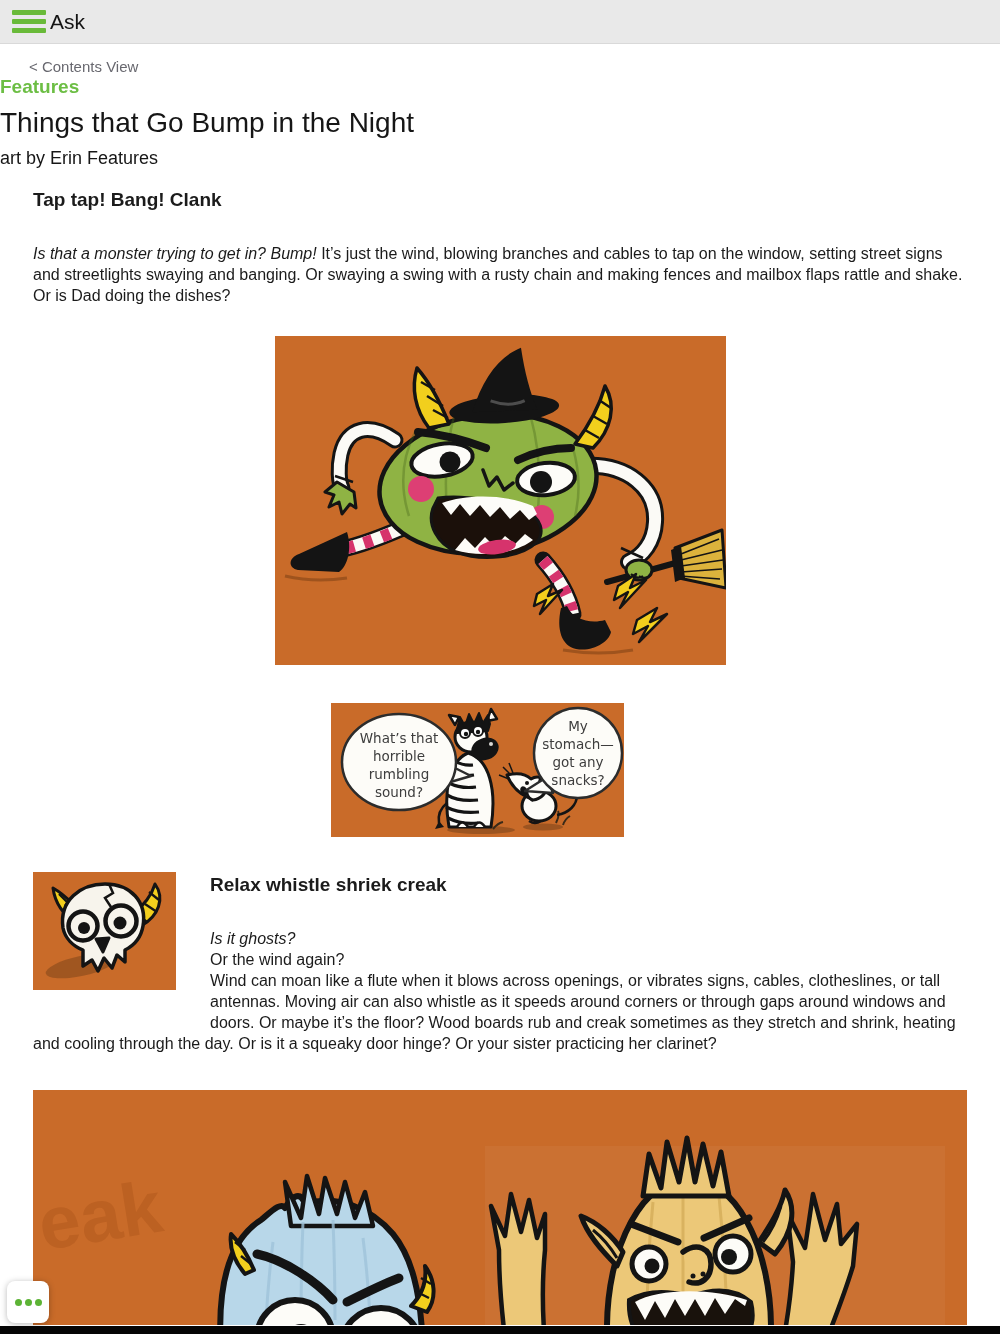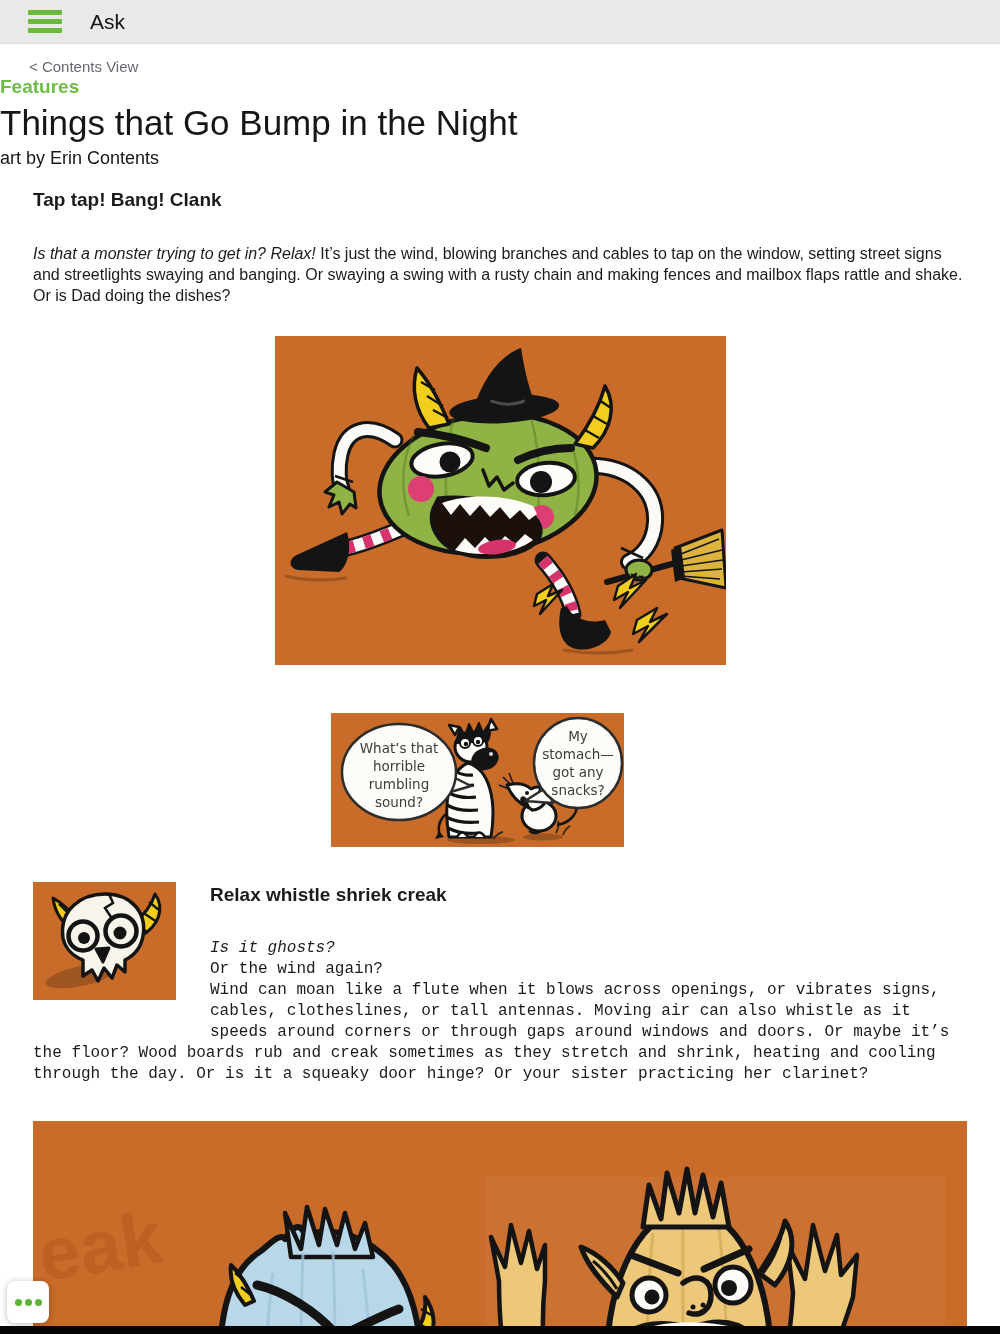--- a/index.html
+++ b/index.html
@@ -4,47 +4,47 @@
 <style>
   * { margin:0; padding:0; box-sizing:border-box; }
   html,body { width:1000px; height:1334px; }
   body {
     font-family:"Liberation Sans","DejaVu Sans",sans-serif;
     background:#ffffff; color:#1b1b1b;
     position:relative; overflow:hidden;
   }
   
   .topbar { height:44px; background:#e9e9e9; border-bottom:1px solid #d9d9d9;
-            display:flex; align-items:center; gap:28px; padding:0 28px; }
+            display:flex; align-items:center; gap:4px; padding:0 12px; }
   .hamburger { width:34px; height:23px; display:flex; flex-direction:column;
                justify-content:space-between; background:none; border:none; cursor:pointer; }
   .hamburger span { display:block; height:5px; background:#69ba39; border-radius:1px; }
   .app-title { font-size:21px; color:#141414; }
 
   .link-row { padding-left:29px; }
   .contents-link { display:inline-block; margin-top:14px; font-size:15px;
                    color:#68686f; text-decoration:none; cursor:pointer; }
 
   .article-head { }
   .section-label { font-size:19px; font-weight:bold; color:#6cbe44; line-height:22px; }
-  .page-title { margin-top:8px; font-size:35px; font-weight:400; color:#161616; line-height:34px; }
+  .page-title { margin-top:8px; font-size:28px; font-weight:400; color:#161616; line-height:34px; }
   .byline { margin-top:7px; font-size:18px; color:#161616; line-height:23px; }
 
   .content { padding:0 33px; font-size:16px; line-height:21px; }
   .content h3 { font-size:19px; font-weight:bold; }
   .h-tap { margin-top:19px; }
   .p1 { margin-top:33px; }
 
   figure { display:block; }
   .fig-witch { width:451px; height:329px; margin:30px auto 0; }
-  .fig-zebra { width:339px; height:134px; margin:48px auto 0; }
+  .fig-zebra { width:339px; height:134px; margin:38px auto 0; }
   .section2 { margin-top:35px; }
   .fig-skull { float:left; width:143px; height:118px; margin:0 34px 40px 0; }
   .h-moan { padding-top:2px; }
-  .p2 { margin-top:33px;font-family:Liberation Mono, monospace; }
+  .p2 { margin-top:33px; }
   .clear { clear:both; }
   .fig-bottom { width:934px; height:235px; margin:36px auto 0; overflow:hidden; }
   svg { display:block; }
 
   .more-btn { position:absolute; left:7px; top:1281px; width:42px; height:42px;
               background:#ffffff; border:none; border-radius:8px; cursor:pointer;
               box-shadow:0 1px 6px rgba(0,0,0,.28);
               display:flex; align-items:center; justify-content:center; }
   .dots { display:flex; gap:3px; }
   .dots i { width:7px; height:7px; border-radius:50%; background:#5cb335; }
@@ -63,28 +63,28 @@
   <div class="app-title">Ask</div>
 </header>
 
 <div class="link-row">
   <a class="contents-link">&lt; Contents View</a>
 </div>
 
 <div class="article-head">
   <div class="section-label">Features</div>
   <h1 class="page-title">Things that Go Bump in the Night</h1>
-  <div class="byline">art by Erin Contents</div>
+  <div class="byline">art by Erin Features</div>
 </div>
 
 <div class="content">
 
   <h3 class="h-tap">Tap tap! Bang! Clank</h3>
 
-  <p class="p1"><em>Is that a monster trying to get in? Relax!</em><span> It’s just the wind, blowing branches and cables to tap on the window, setting street signs and streetlights swaying and banging. Or swaying a swing with a rusty chain and making fences and mailbox flaps rattle and shake. Or is Dad doing the dishes?</span></p>
+  <p class="p1"><em>Is that a monster trying to get in? Bump!</em><span> It’s just the wind, blowing branches and cables to tap on the window, setting street signs and streetlights swaying and banging. Or swaying a swing with a rusty chain and making fences and mailbox flaps rattle and shake. Or is Dad doing the dishes?</span></p>
 
   <figure class="fig-witch">
     <svg width="451" height="329" viewBox="0 0 451 329">
       <rect width="451" height="329" fill="#c96b29"></rect>
       <path d="M10 240 q30 7 62 2" stroke="rgba(80,40,10,.35)" stroke-width="3" fill="none"></path>
       <path d="M288 314 q36 6 70 0" stroke="rgba(80,40,10,.35)" stroke-width="3" fill="none"></path>
 
       <path d="M120 104 C 94 86, 72 92, 66 118 C 63 132, 64 146, 67 152" stroke="#141414" stroke-width="17" fill="none" stroke-linecap="round"></path>
       <path d="M120 104 C 94 86, 72 92, 66 118 C 63 132, 64 146, 67 152" stroke="#fbfaf6" stroke-width="11" fill="none" stroke-linecap="round"></path>
       <path d="M62 146 l-12 10 l9 3 l-5 12 l10 -5 l3 12 l8 -10 l6 4 l-2 -16 z" fill="#8fb344" stroke="#141414" stroke-width="3" stroke-linejoin="round"></path>

